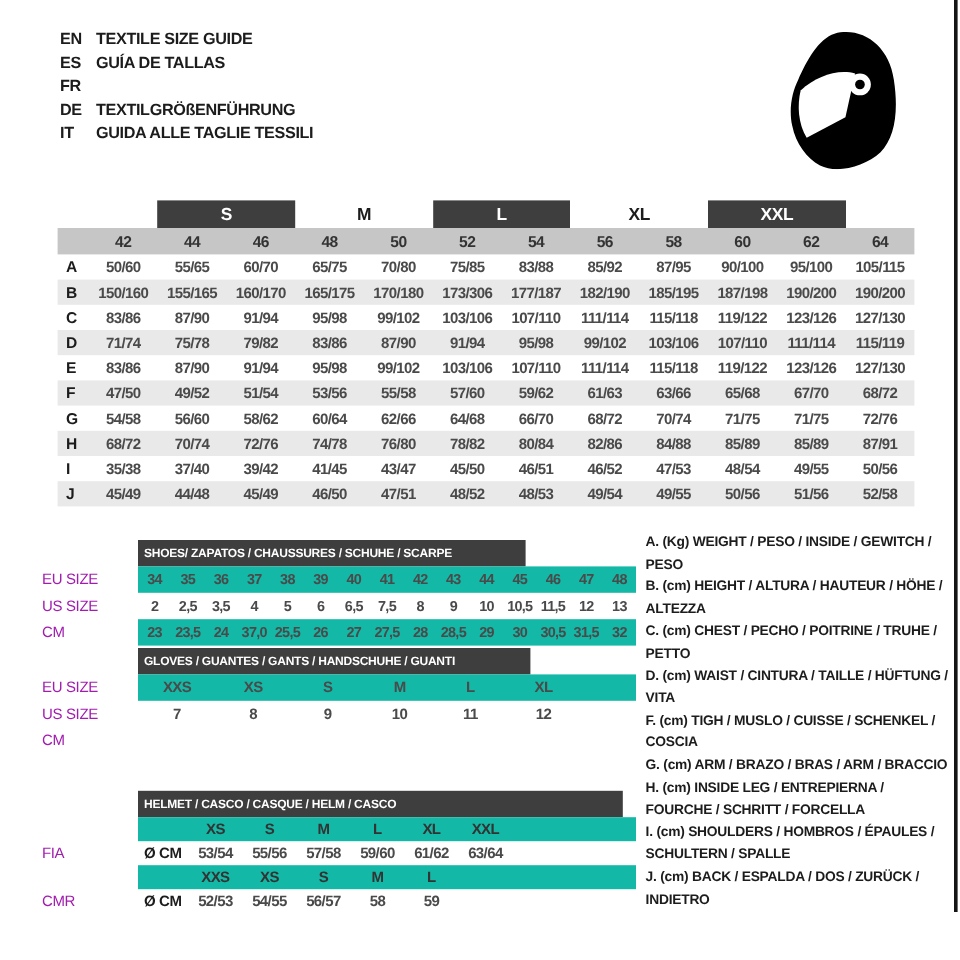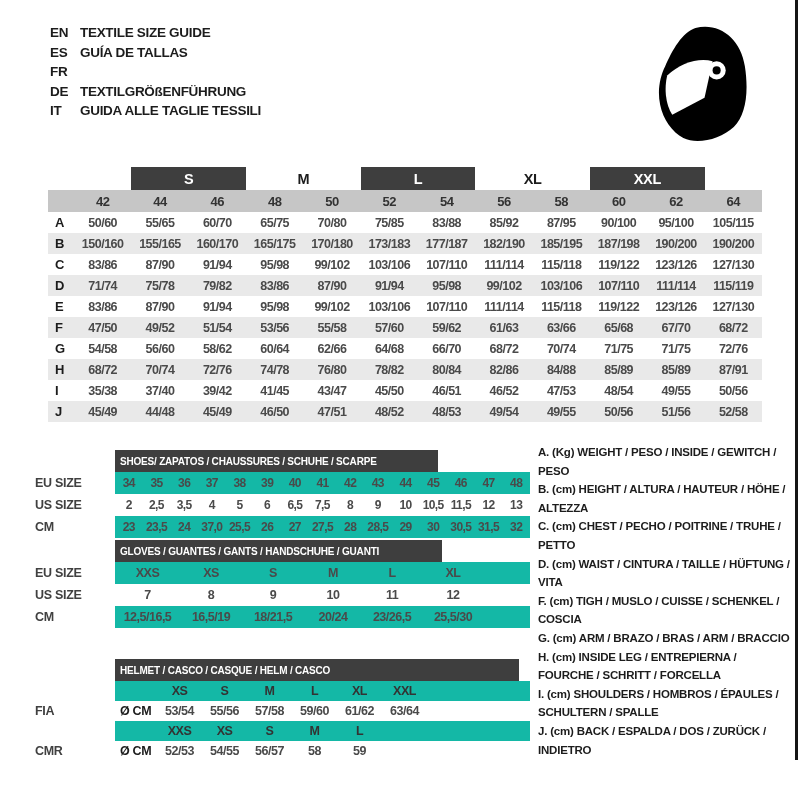--- a/index.html
+++ b/index.html
@@ -30,22 +30,22 @@
     font-size:12.5px;color:#4a4a4a;letter-spacing:-0.5px;white-space:nowrap;overflow:hidden}
 
   
   .subtable{position:absolute;left:35px}
   .bar{height:22px;background:#3e3e3e;color:#fff;font-weight:bold;font-size:10px;
     letter-spacing:-0.2px;display:flex;align-items:center;padding-left:5px;margin-left:80px;white-space:nowrap}
   .bar-shoes{width:323px}
   .bar-gloves{width:327px}
   .bar-helmet{width:404px}
   .sub-row{display:flex;height:22px}
-  .sub-label{width:80px;display:flex;align-items:center;font-weight:bold;font-size:12.5px;
-    color:#404040;letter-spacing:-0.3px}
+  .sub-label{width:80px;display:flex;align-items:center;font-weight:normal;font-size:12.5px;
+    color:#a21caf;letter-spacing:-0.3px}
   .sub-values{width:415px;display:grid}
   .sub-values.gray{background:#14b8a6}
   .shoes-grid{grid-template-columns:repeat(15,1fr)}
   .shoes-grid .cell{font-size:12px;letter-spacing:-0.6px}
   .gloves-grid{grid-template-columns:65px 62px 62px 58px 60px 62px 1fr}
   .helmet-grid{grid-template-columns:42px 45px 45px 45px 45px 45px 45px 1fr}
   .helmet-row{height:20px}
   .unit-cell{justify-content:flex-start;padding-left:5px;color:#1c1c1c;letter-spacing:-0.3px}
   .hsize{color:#333}
 
@@ -130,21 +130,21 @@
           <div class="cell">95/100</div>
           <div class="cell">105/115</div>
         </div>
         <div class="t-row stripe">
           <div class="row-label">B</div>
           <div class="cell">150/160</div>
           <div class="cell">155/165</div>
           <div class="cell">160/170</div>
           <div class="cell">165/175</div>
           <div class="cell">170/180</div>
-          <div class="cell">173/183</div>
+          <div class="cell">173/306</div>
           <div class="cell">177/187</div>
           <div class="cell">182/190</div>
           <div class="cell">185/195</div>
           <div class="cell">187/198</div>
           <div class="cell">190/200</div>
           <div class="cell">190/200</div>
         </div>
         <div class="t-row">
           <div class="row-label">C</div>
           <div class="cell">83/86</div>
@@ -354,28 +354,20 @@
             <div class="cell">7</div>
             <div class="cell">8</div>
             <div class="cell">9</div>
             <div class="cell">10</div>
             <div class="cell">11</div>
             <div class="cell">12</div>
           </div>
         </div>
         <div class="sub-row">
           <div class="sub-label">CM</div>
-          <div class="sub-values gloves-grid gray">
-            <div class="cell">12,5/16,5</div>
-            <div class="cell">16,5/19</div>
-            <div class="cell">18/21,5</div>
-            <div class="cell">20/24</div>
-            <div class="cell">23/26,5</div>
-            <div class="cell">25,5/30</div>
-          </div>
         </div>
       </div>
   </div>
 
   <div class="subtable" style="top:659px">
     <div class="bar bar-helmet">HELMET / CASCO / CASQUE / HELM / CASCO</div>
     <div id="helmetRows">
         <div class="sub-row helmet-row">
           <div class="sub-label"></div>
           <div class="sub-values helmet-grid gray">

